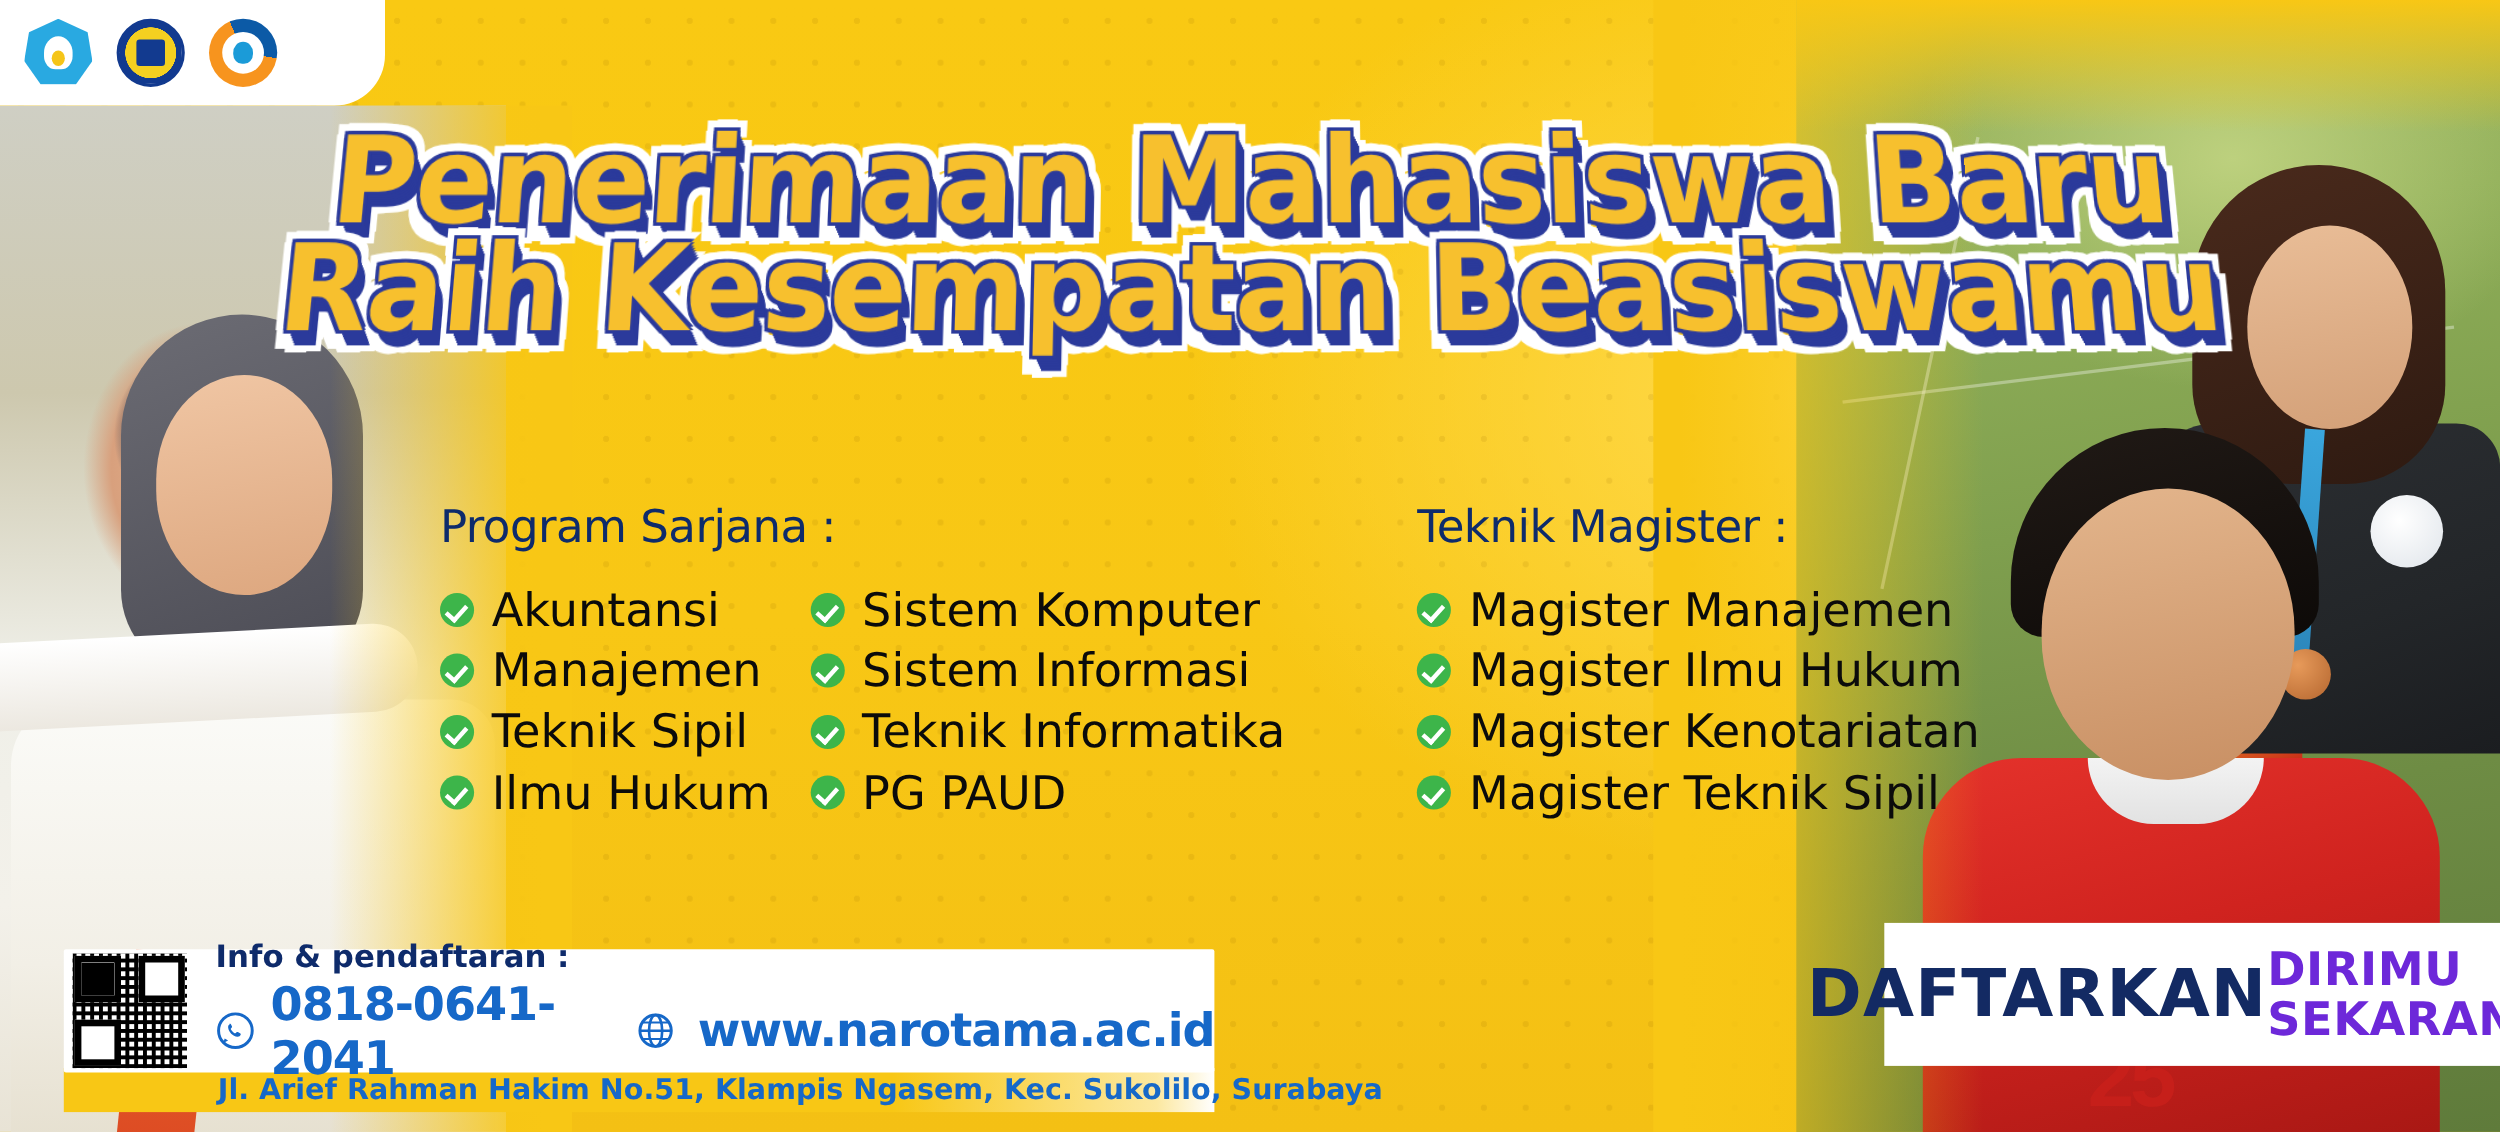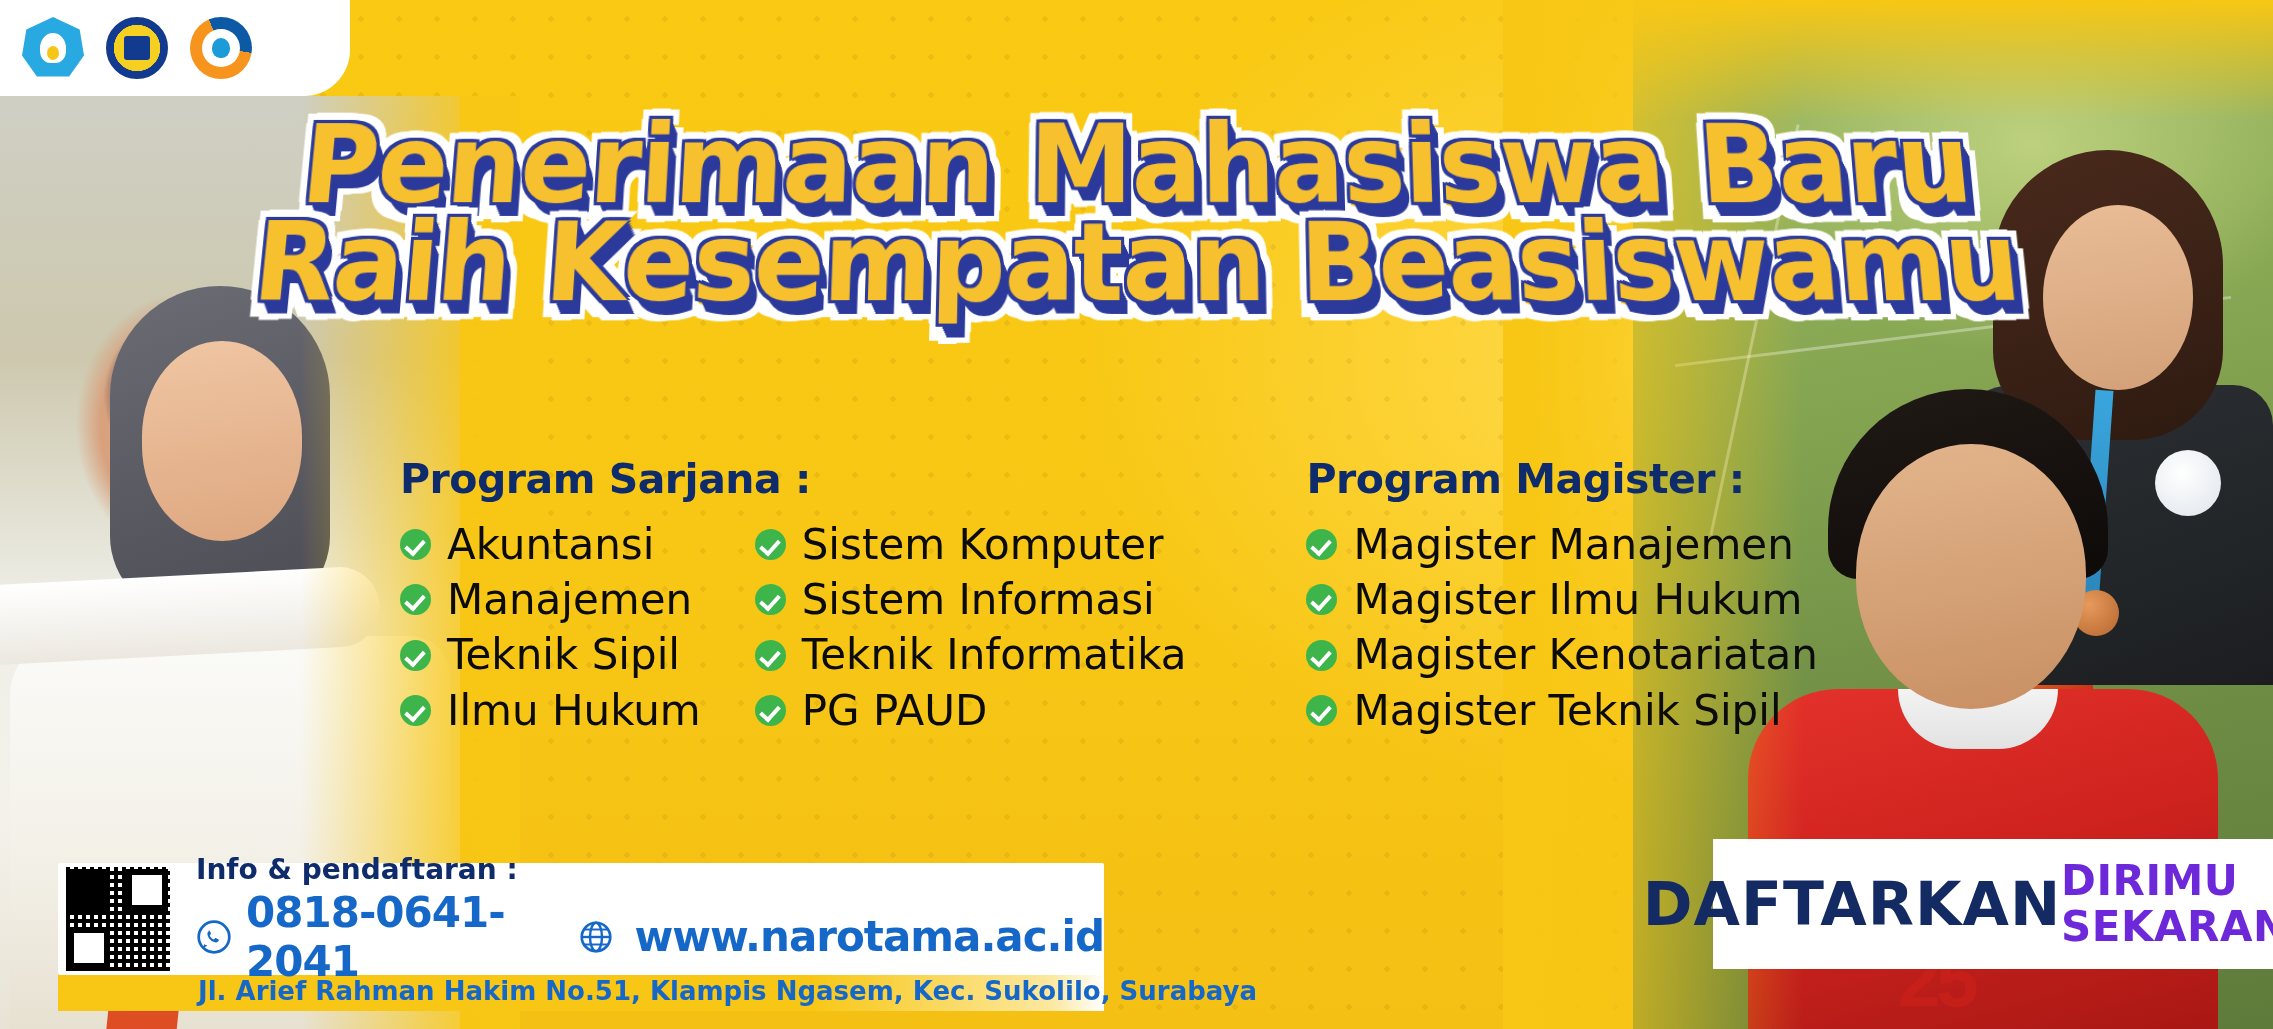--- a/index.html
+++ b/index.html
@@ -199,25 +199,25 @@
   .hl-line.l2{margin-top:-6px;transform:perspective(900px) rotateX(6deg) scaleY(1.06);}
 
   
   .programs{
     position:absolute;left:0;right:0;top:455px;z-index:5;
     display:flex;
   }
   .col-sarjana{margin-left:400px;}
   .col-magister{margin-left:120px;}
   .sec-title{
-    font-size:41px;font-weight:bold;color:#0E2B6B;
-    font-family:"DejaVu Sans", sans-serif;
-    margin-bottom:16px;letter-spacing:-.5px;
-  }
-  .list-wrap{display:flex;gap:54px;align-items:center;}
+    font-size:41px;font-weight:normal;color:#0E2B6B;
+    font-family:"DejaVu Sans", sans-serif;
+    margin-bottom:26px;letter-spacing:-.5px;
+  }
+  .list-wrap{display:flex;gap:36px;align-items:center;}
   ul.plist{list-style:none;margin:0;padding:0;}
   ul.plist li{
     display:flex;align-items:center;gap:16px;
     font-size:42px;line-height:1.22;color:#0b0b0b;
     font-family:"DejaVu Sans", sans-serif;
     white-space:nowrap;
     margin-bottom:4px;
   }
   .check{
     flex:0 0 auto;width:31px;height:31px;border-radius:50%;
@@ -377,21 +377,21 @@
           </li>
           <li>
             <span class="check"></span>
             <span>PG PAUD</span>
           </li>
         </ul>
       </div>
     </div>
 
     <div class="col-magister">
-      <div class="sec-title">Program Magister :</div>
+      <div class="sec-title">Teknik Magister :</div>
       <ul class="plist">
         <li>
           <span class="check"></span>
           <span>Magister Manajemen</span>
         </li>
         <li>
           <span class="check"></span>
           <span>Magister Ilmu Hukum</span>
         </li>
         <li>

